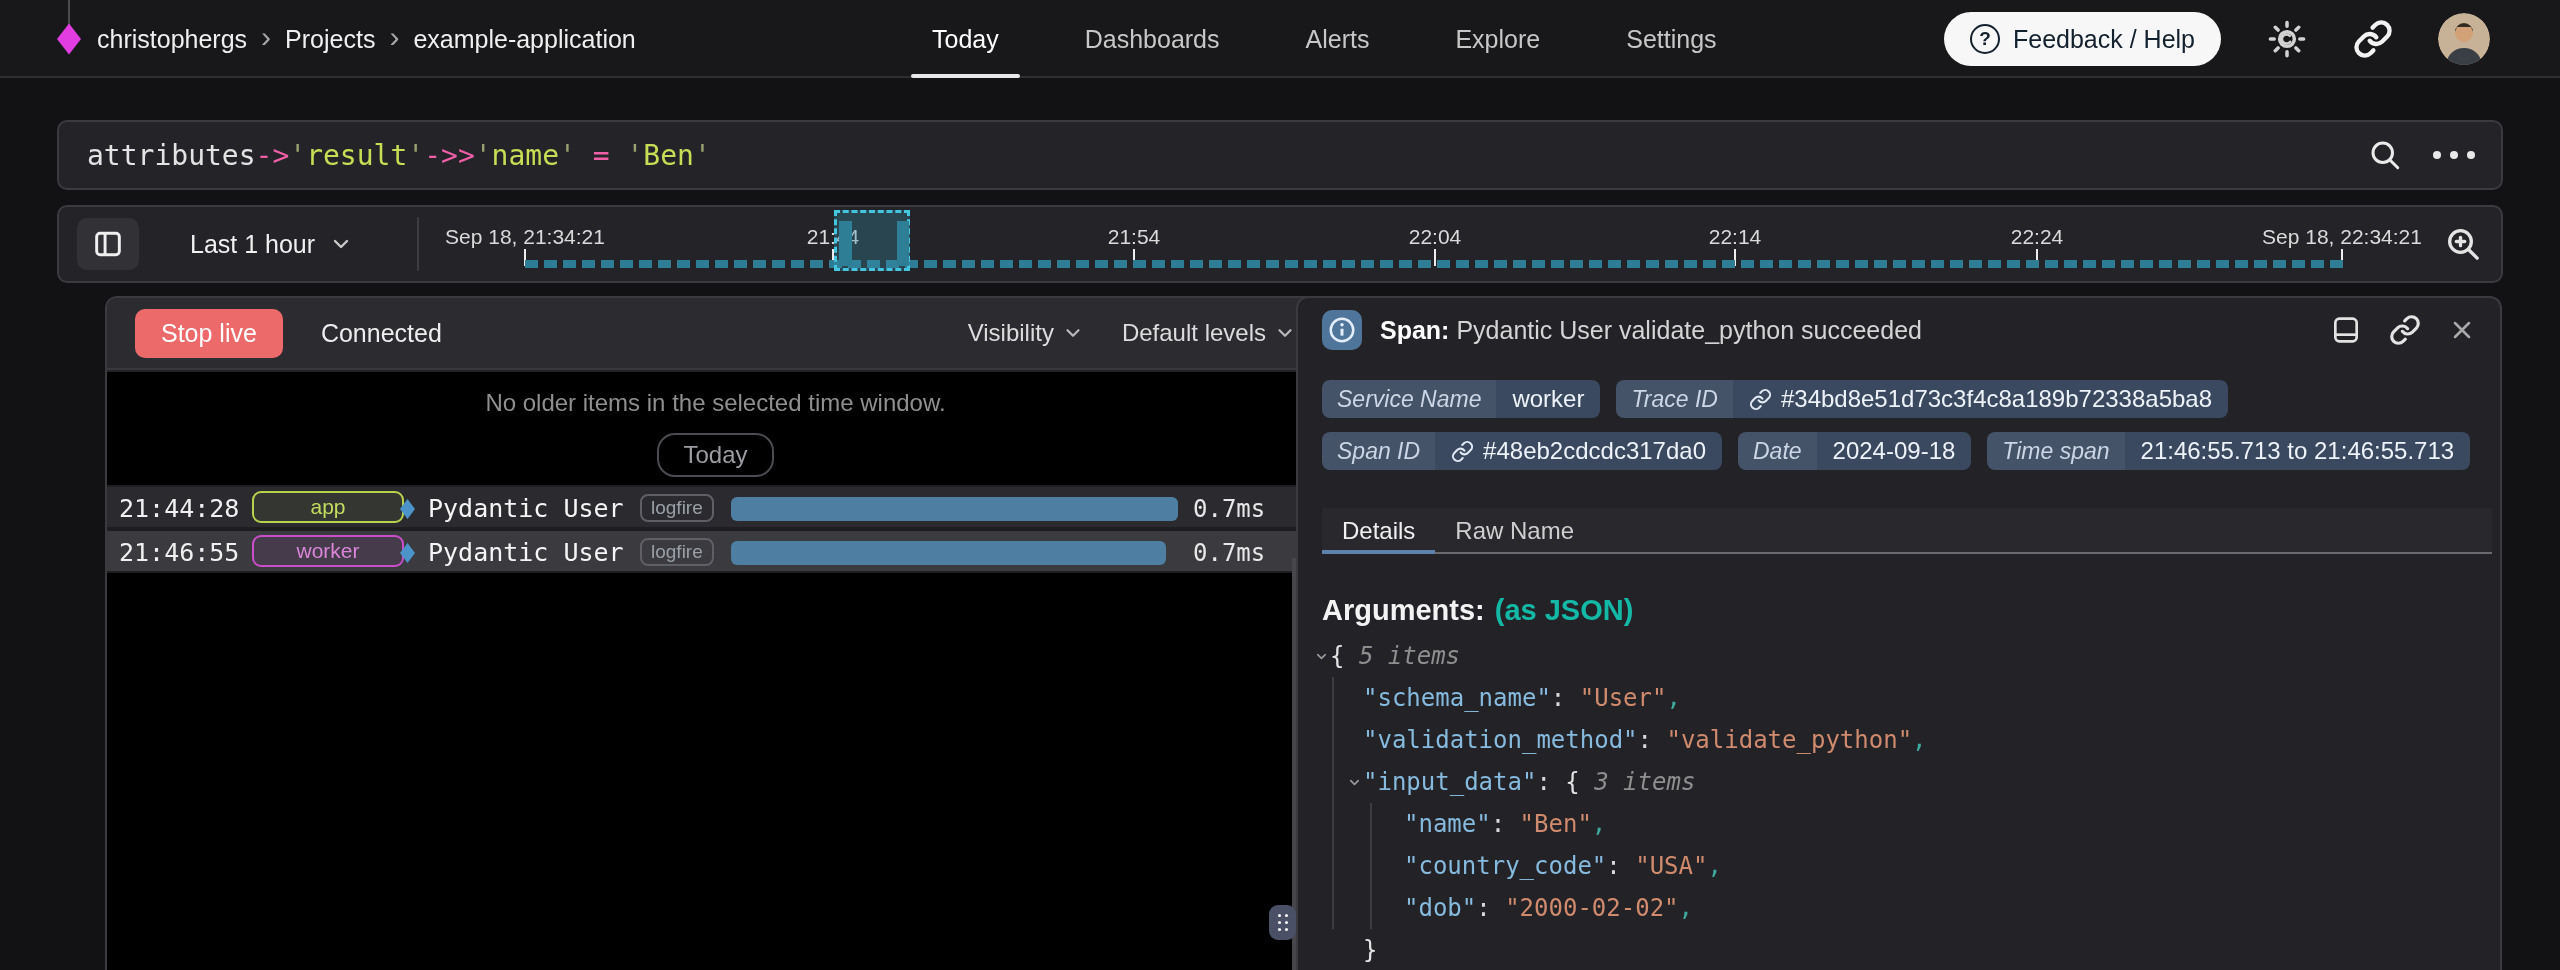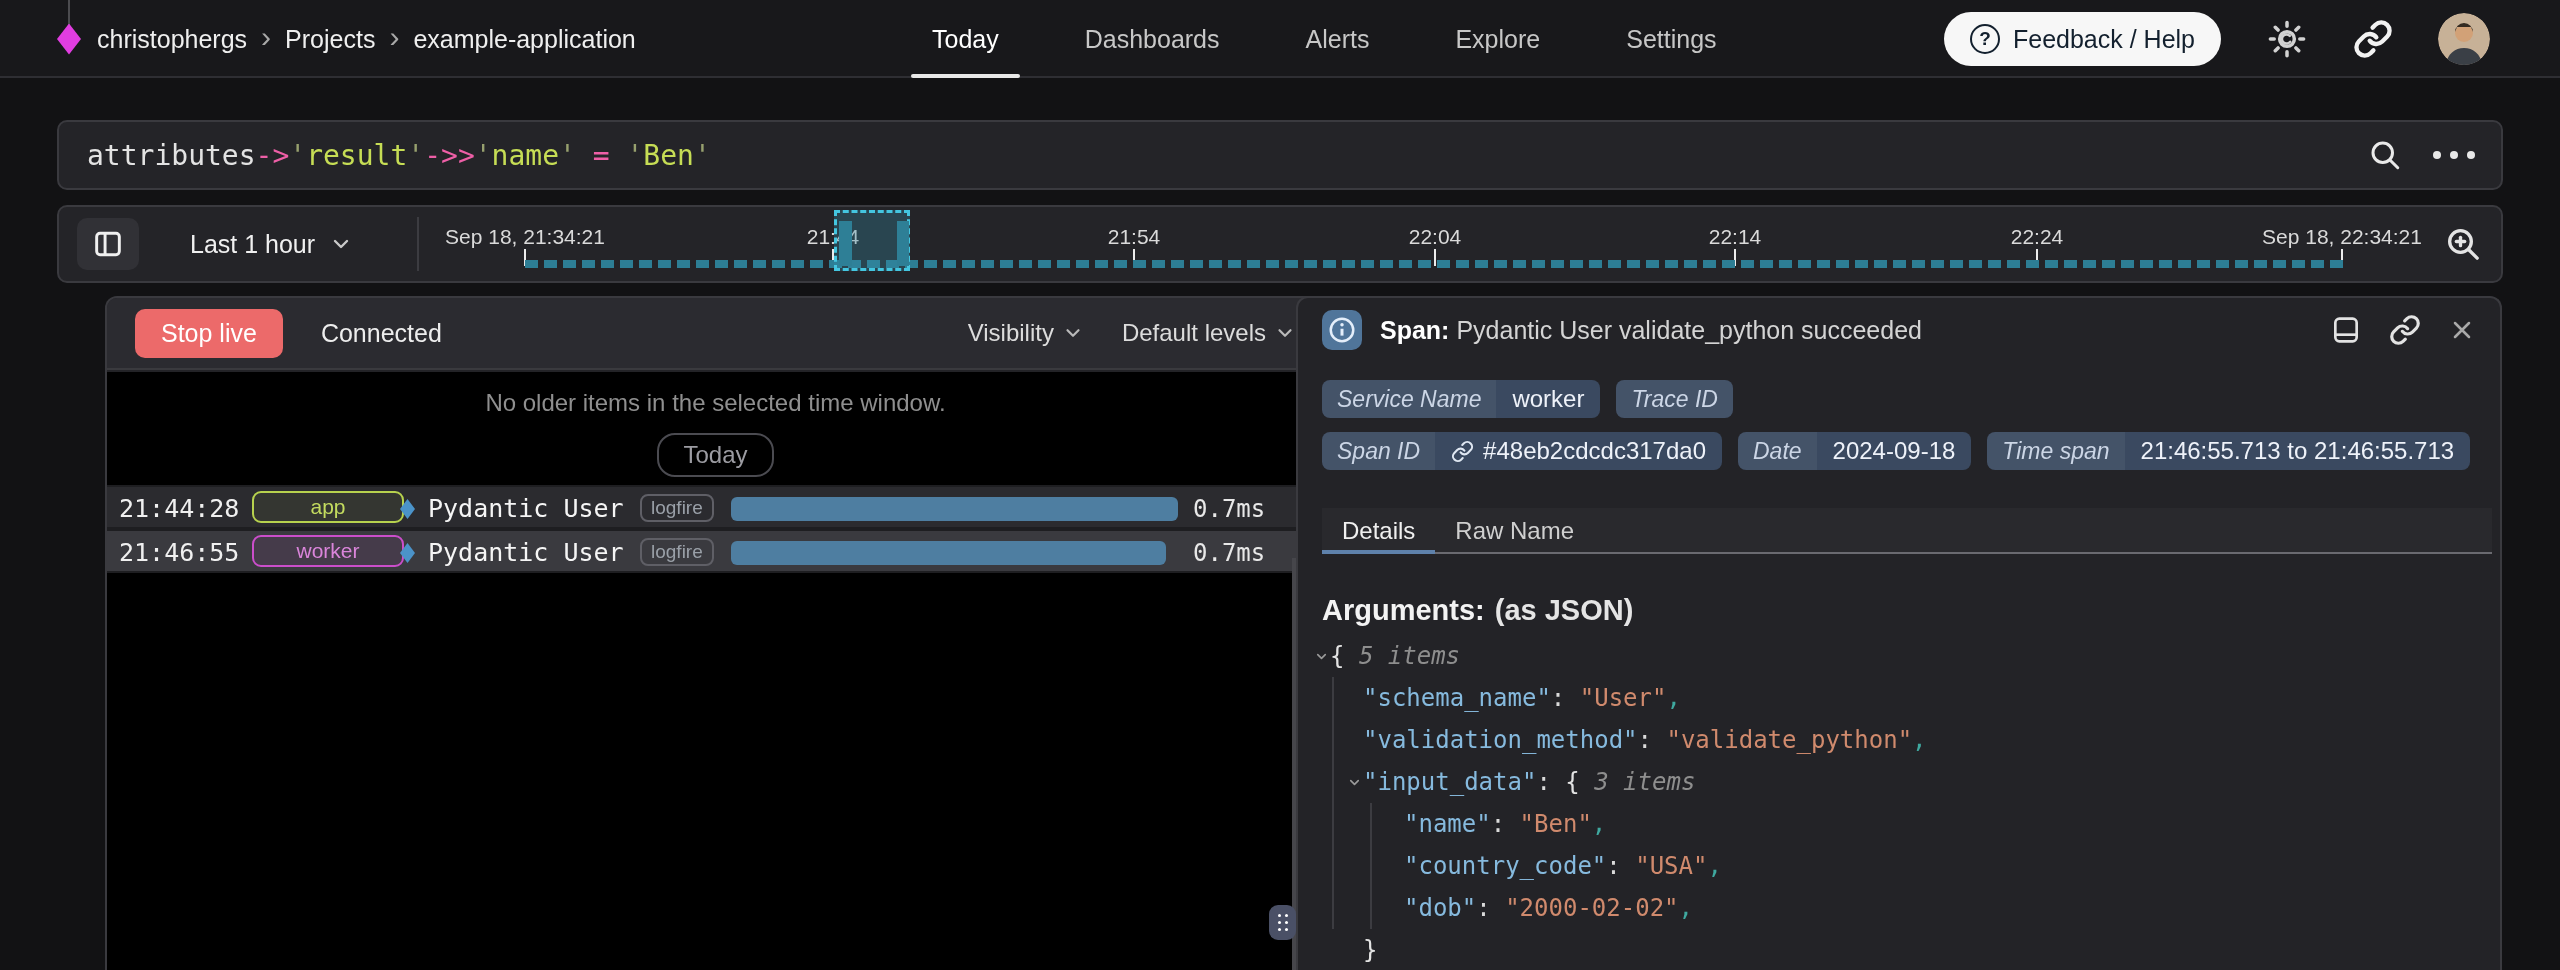--- a/index.html
+++ b/index.html
@@ -129,21 +129,21 @@
   .dp-tabs { position:relative; margin:38px 8px 0 24px; height:46px; background:#29292d;
     display:flex; align-items:stretch; }
   .dp-tabs::after { content:""; position:absolute; left:0; right:0; bottom:0; height:2px; background:#6a6a70; }
   .dp-tab { position:relative; display:flex; align-items:center; padding:0 20px;
     font-size:24px; color:#cfcfcf; cursor:pointer; }
   .dp-tab.active { color:#f0f0f0; }
   .dp-tab.active::after { content:""; position:absolute; left:0; right:0; bottom:0;
     height:4px; background:#5e81ab; z-index:2; }
   .dp-content { padding:0 24px; }
   .dp-heading { margin-top:40px; font-size:29px; font-weight:700; color:#f3f3f3; }
-  .dp-heading .hsuffix { color:#e5e5e5; margin-left:10px; }
+  .dp-heading .hsuffix { color:#14b8a6; margin-left:10px; }
   .json { position:relative; margin-top:8px; font-family:"DejaVu Sans Mono",monospace; font-size:24px; }
   .json-line { position:relative; height:42px; display:flex; align-items:center; white-space:pre; }
   .json-arrow { position:absolute; color:#9a9a9a; }
   .tok-key { color:#86bade; } .tok-str { color:#d08a6d; } .tok-comma { color:#3fa9a0; }
   .tok-brace { color:#e3e3e3; } .tok-punct { color:#dadada; }
   .tok-meta { color:#8e8e8e; font-style:italic; }
   .json-guide { position:absolute; width:2px; background:#3c3c41; }
 </style>
 </head>
 <body>
@@ -352,20 +352,29 @@
     <div class="dp-badges" id="dp-badges">
         <div class="badge-row">
           <span class="badge">
             <span class="b-label">Service Name</span>
             <span class="b-val">
               <span>worker</span>
             </span>
           </span>
           <span class="badge">
             <span class="b-label">Trace ID</span>
+            <span class="b-val">
+              <span>
+                <svg viewBox="0 0 24 24" width="23" height="23" fill="none" stroke="#dfe7f2" stroke-width="2.2" stroke-linecap="round" stroke-linejoin="round">
+                  <path d="M10 13a5 5 0 0 0 7.54.54l3-3a5 5 0 0 0-7.07-7.07l-1.72 1.71"></path>
+                  <path d="M14 11a5 5 0 0 0-7.54-.54l-3 3a5 5 0 0 0 7.07 7.07l1.71-1.71"></path>
+                </svg>
+              </span>
+              <span>#34bd8e51d73c3f4c8a189b72338a5ba8</span>
+            </span>
           </span>
         </div>
         <div class="badge-row">
           <span class="badge">
             <span class="b-label">Span ID</span>
             <span class="b-val">
               <span>
                 <svg viewBox="0 0 24 24" width="23" height="23" fill="none" stroke="#dfe7f2" stroke-width="2.2" stroke-linecap="round" stroke-linejoin="round">
                   <path d="M10 13a5 5 0 0 0 7.54.54l3-3a5 5 0 0 0-7.07-7.07l-1.72 1.71"></path>
                   <path d="M14 11a5 5 0 0 0-7.54-.54l-3 3a5 5 0 0 0 7.07 7.07l1.71-1.71"></path>

